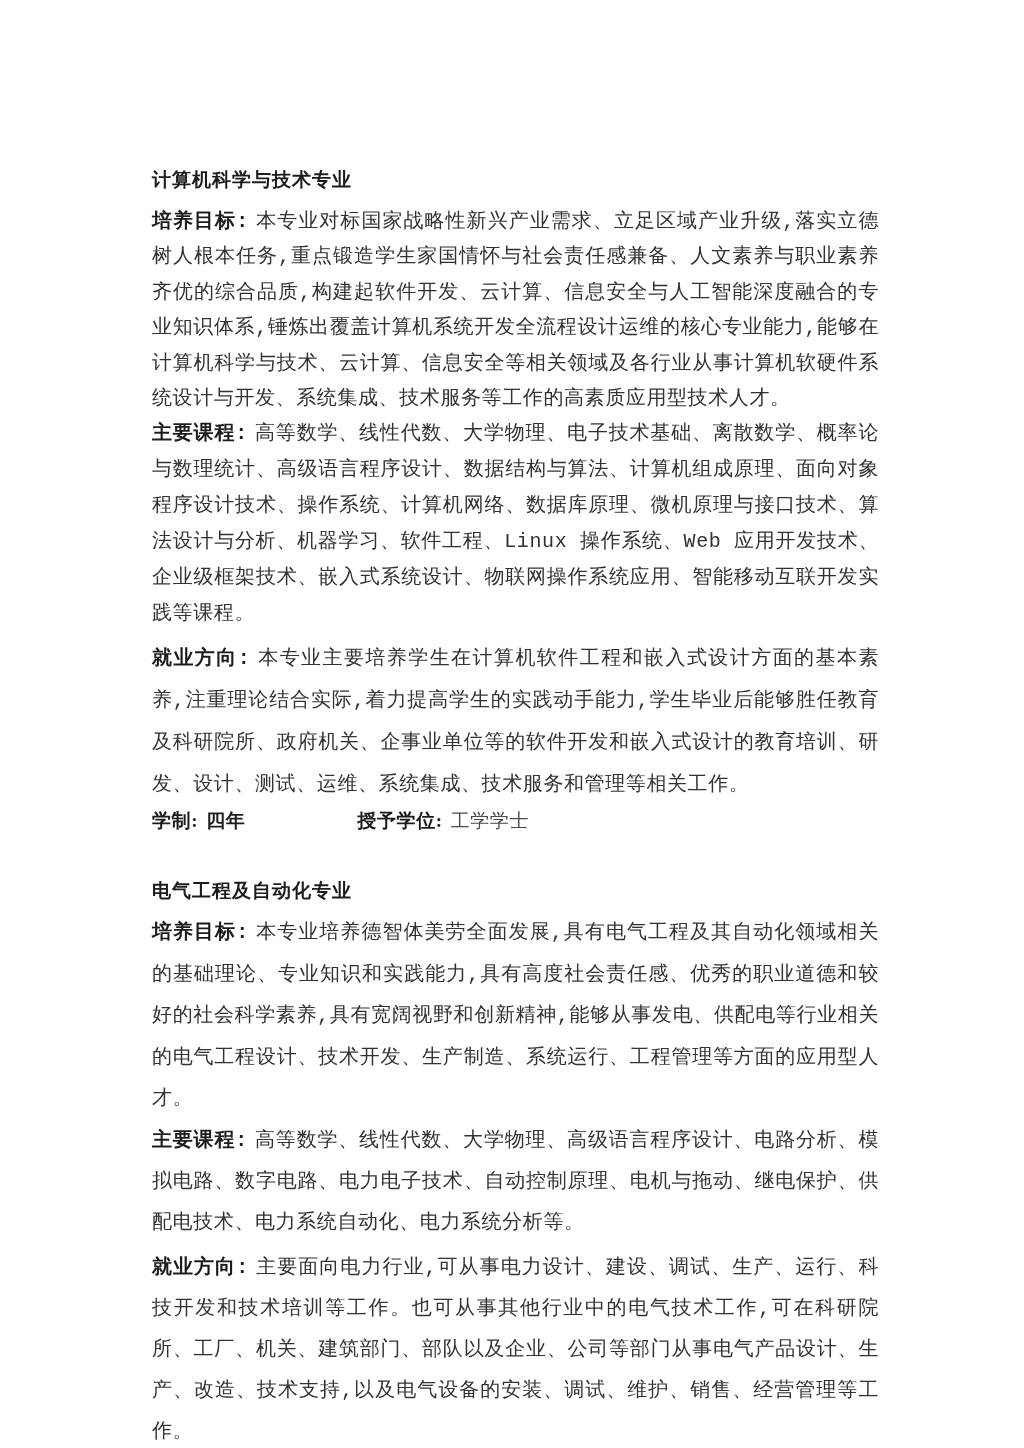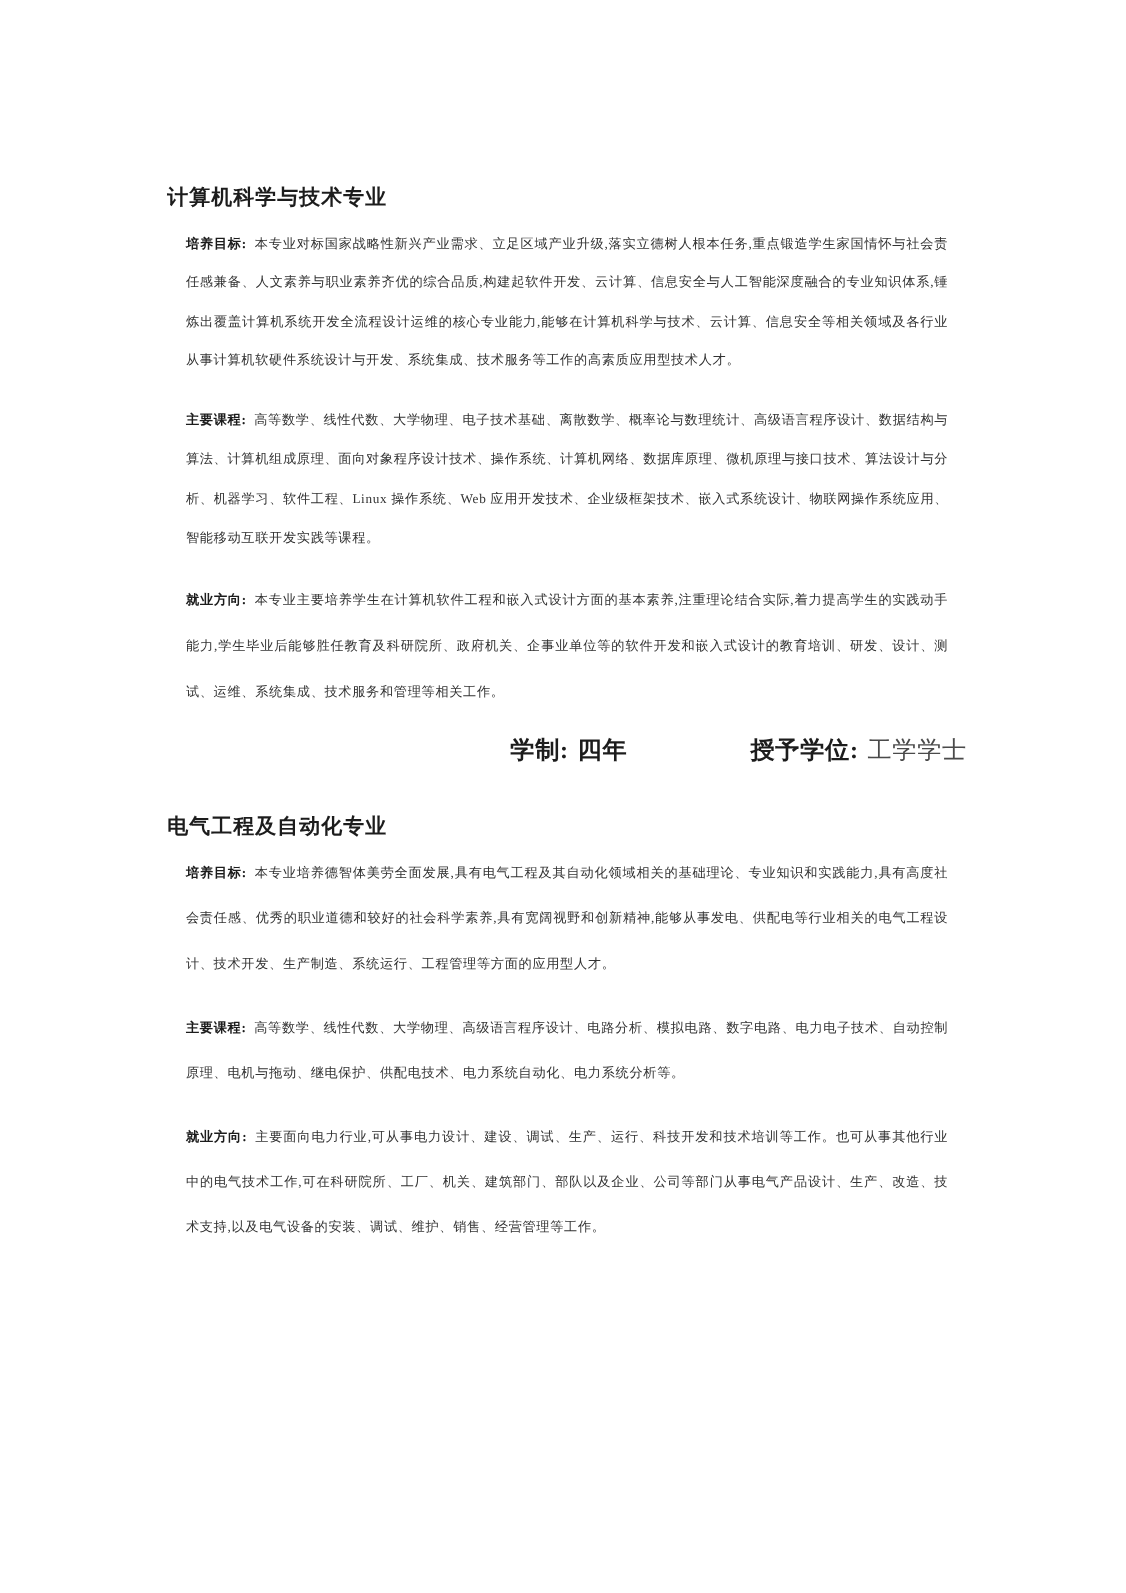--- a/index.html
+++ b/index.html
@@ -20,40 +20,40 @@
   }
   .major-heading {
     font-size: 19px;
     font-weight: bold;
     color: #1c1c1c;
     letter-spacing: 1px;
     line-height: 26px;
     margin: 0;
   }
   .para {
-    margin: 17px;
-    font-size: 12px;
+    margin: 0;
+    font-size: 20px;
     text-align: justify;
     letter-spacing: 0.6px;
     color: #323232;
+    font-family: Liberation Mono, monospace;
   }
   .para .label {
     font-weight: bold;
     color: #1c1c1c;
     margin-right: 7px;
   }
   .p-obj-1   { margin-top: 11px; line-height: 35.4px; }
   .p-course-1{ margin-top: 0;    line-height: 36px; }
   .p-career-1{ margin-top: 6px;  line-height: 42px; }
   .schooling {
     margin-top: -6px;
-    font-size: 22px;
+    font-size: 19px;
     line-height: 42px;
     letter-spacing: 0.6px;
-    text-align: right;
   }
   .schooling .bold { font-weight: bold; color: #1c1c1c; }
   .schooling .value-light { color: #4a4a4a; }
   .schooling .duration-value { margin-left: 8px; }
   .schooling .degree-label { margin-left: 112px; }
   .schooling .degree-value { margin-left: 8px; }
   .heading-2 { margin-top: 36px; }
   .p-obj-2   { margin-top: 8px;  line-height: 41.5px; }
   .p-course-2{ margin-top: 0;    line-height: 41px; }
   .p-career-2{ margin-top: 4px;  line-height: 41px; }

